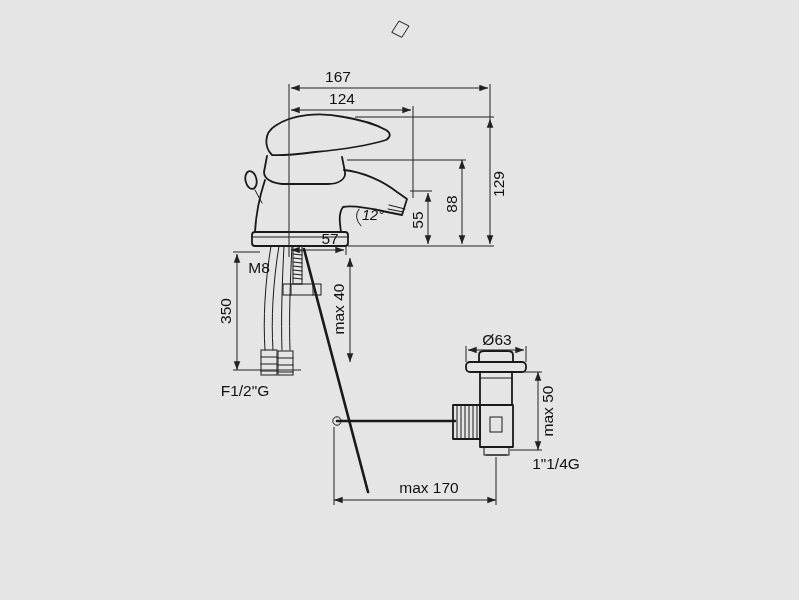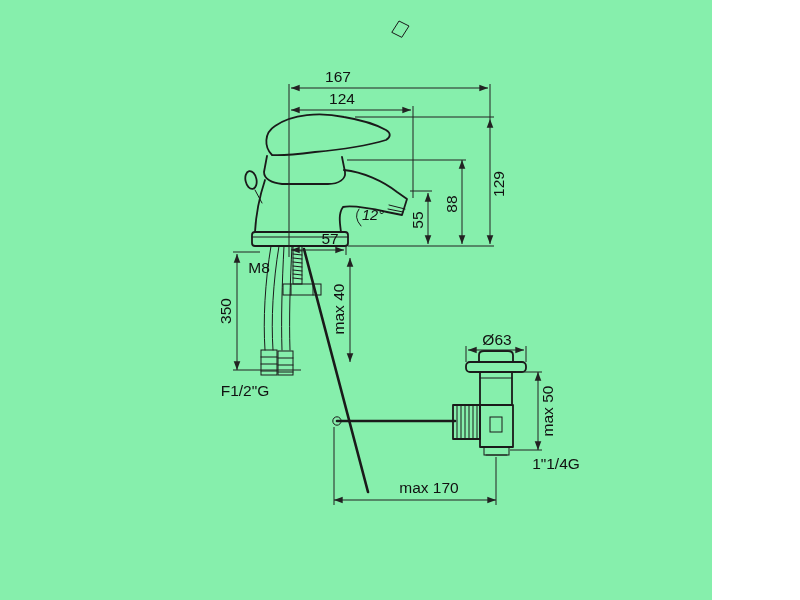--- a/index.html
+++ b/index.html
@@ -1,16 +1,16 @@
 <!DOCTYPE html>
 <html><head>
 <meta charset="utf-8">
 <style>
   html,body{margin:0;padding:0;background:#ffffff;}
-  .page{position:relative;width:712px;height:600px;background:#86efac;overflow:hidden;
+  .page{position:relative;width:799px;height:600px;background:#e5e5e5;overflow:hidden;
         font-family:"Liberation Sans", sans-serif;}
   svg{position:absolute;left:0;top:0;}
   .part{fill:none;stroke:#1a1a1a;stroke-width:1.8;stroke-linejoin:round;stroke-linecap:round;}
   .part-thin{fill:none;stroke:#1a1a1a;stroke-width:1;stroke-linecap:round;}
   .rod{fill:none;stroke:#1a1a1a;stroke-width:2.6;stroke-linecap:round;}
   .dim{fill:none;stroke:#222222;stroke-width:1;}
   .ext{fill:none;stroke:#222222;stroke-width:1;}
   .dim-text{font-size:15.5px;fill:#111111;text-anchor:middle;}
   .dim-text-italic{font-size:14.5px;fill:#111111;text-anchor:middle;font-style:italic;}
 </style>

